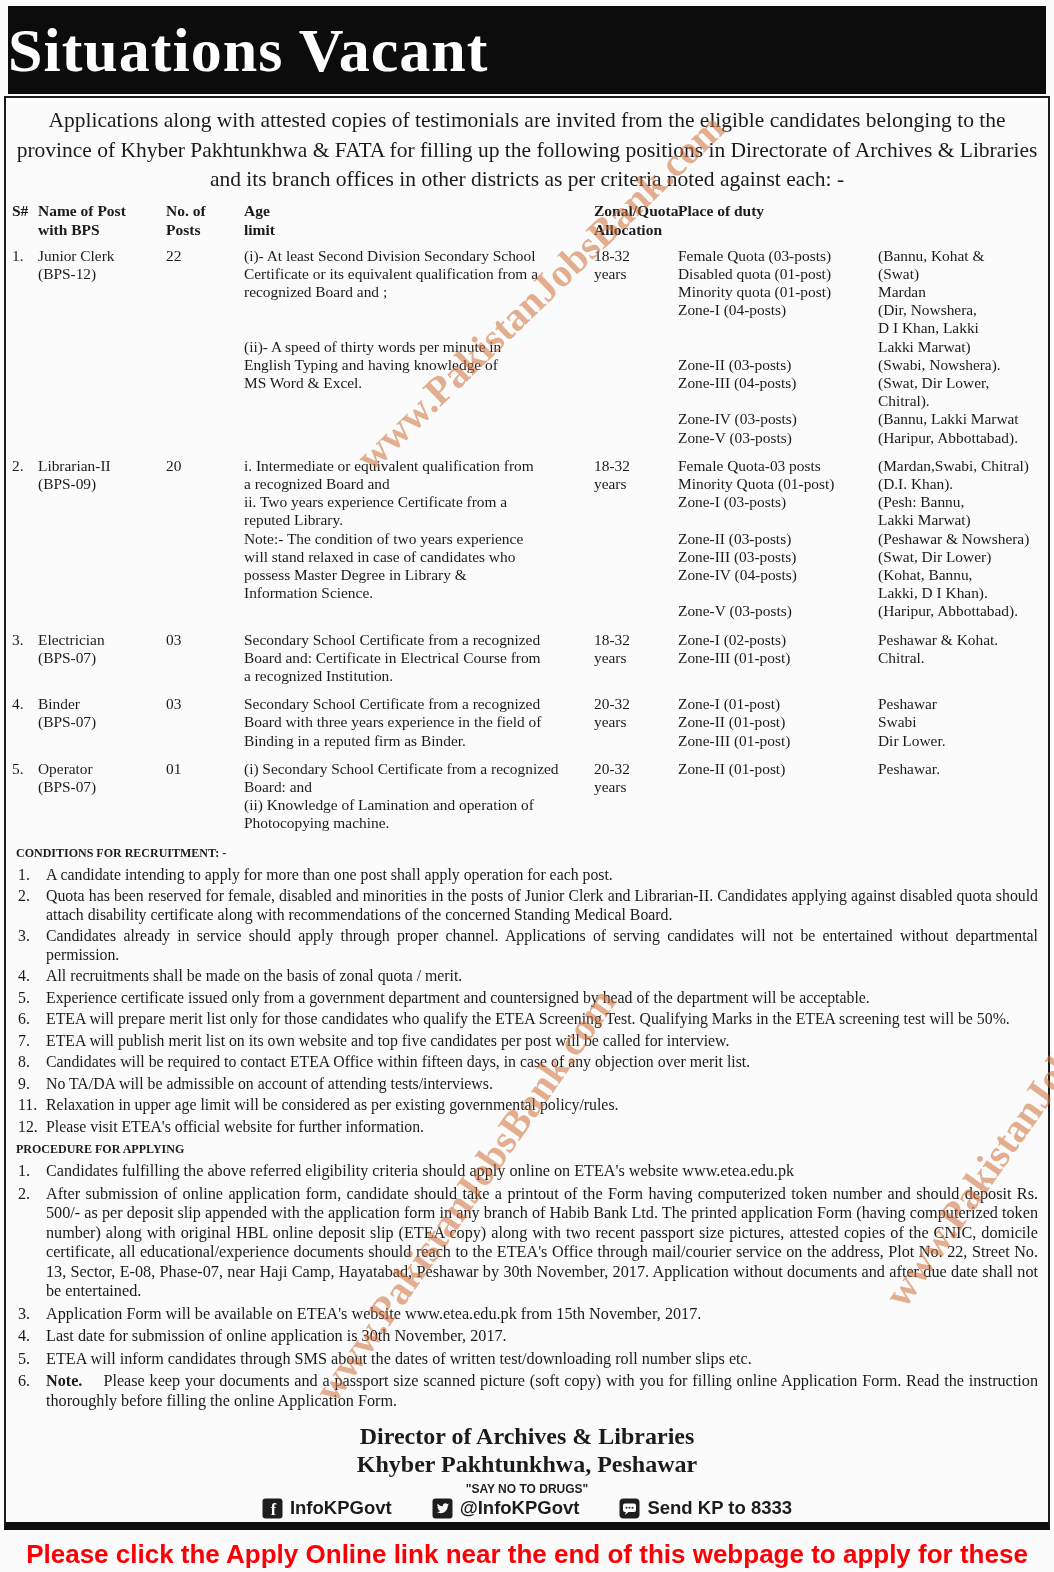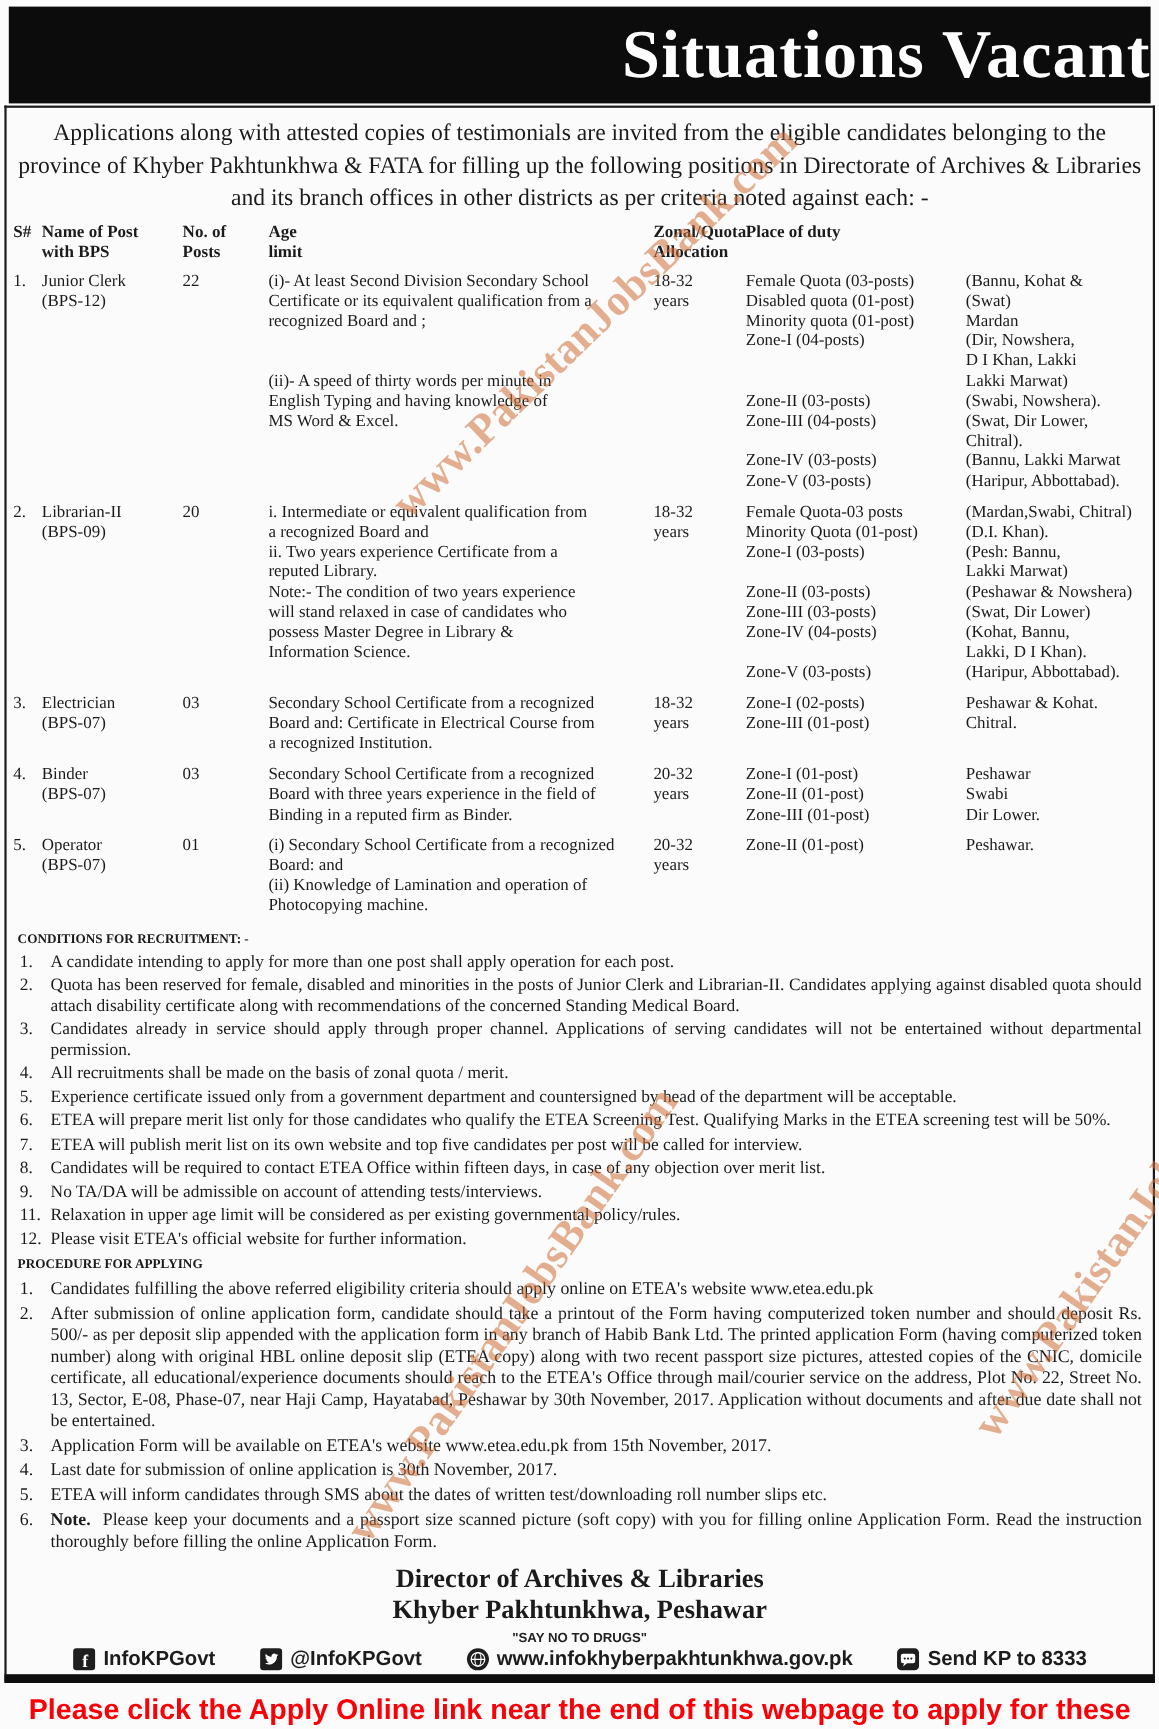--- a/index.html
+++ b/index.html
@@ -4,21 +4,21 @@
 <style>
   :root{
     --banner-bg:#0c0c0c; --banner-text:#ffffff; --body-text:#1b1b1b;
     --accent-red:#fb0006; --watermark:#cf7038; --border:#1a1a1a; --page-bg:#fbfbfb;
   }
   *{margin:0;padding:0;box-sizing:border-box;}
   body{background:#ffffff;}
   .page{position:relative;width:1054px;height:1572px;overflow:hidden;
         background:var(--page-bg);font-family:"Liberation Serif",serif;color:var(--body-text);}
   .banner{margin:6px 8px 0 8px;height:88px;background:var(--banner-bg);
-          display:flex;align-items:center;justify-content:flex-end;}
+          display:flex;align-items:center;justify-content:flex-start;}
   .banner-title{color:var(--banner-text);font-size:62px;font-weight:bold;letter-spacing:1px;}
   .doc{margin:2px 4px 0 4px;height:1434px;border:2px solid var(--border);
        border-bottom:8px solid #0e0e0e;background:transparent;
        display:flex;flex-direction:column;padding:0 6px;}
   .intro{font-size:21.5px;line-height:29.5px;margin:8px 4px 6px 4px;text-align:center;}
   
   .trow{display:grid;grid-template-columns:26px 128px 78px 350px 84px 200px 1fr;
         align-items:start;}
   .thead{font-weight:bold;font-size:15.5px;line-height:19px;margin-bottom:8px;}
   .tbody .trow{margin-bottom:10px;}
@@ -27,21 +27,21 @@
   
   .sec-heading{font-size:12px;font-weight:bold;margin:3px 0 5px 4px;}
   ol.plain{list-style:none;}
   ol.plain li{display:grid;grid-template-columns:28px 1fr;align-items:start;
               padding-left:6px;margin-bottom:3px;}
   .cond li{font-size:15.8px;line-height:18.5px;}
   .proc li{font-size:16.2px;line-height:19.5px;margin-bottom:2px;}
   li .num{font-size:inherit;}
   li .txt{text-align:justify;padding-right:4px;}
   li .lead{font-weight:bold;}
-  li .lead:not(:empty){margin-right:11px;}
+  li .lead:not(:empty){margin-right:21px;}
   .grow{flex:1 0 0;min-height:0;}
   .signature{text-align:center;font-weight:bold;}
   .signature .sig1,.signature .sig2{font-size:24px;line-height:28px;}
   .footer{margin-top:4px;}
   .slogan{text-align:center;font-family:"Liberation Sans",sans-serif;font-weight:bold;
           font-size:12px;color:#222;}
   .social{display:flex;justify-content:center;align-items:center;gap:40px;
           font-family:"Liberation Sans",sans-serif;font-weight:bold;font-size:18.5px;
           color:#1c1c1c;padding:1px 0 3px 0;}
   .social-item{display:flex;align-items:center;gap:7px;}
@@ -327,31 +327,20 @@
             <svg viewBox="0 0 21 21">
                 <rect x="0.5" y="0.5" width="20" height="20" rx="3" fill="#1e1e1e"></rect>
                 <path fill="#fff" d="M17 6.4c-.45.2-.93.33-1.43.4.52-.31.9-.8 1.09-1.38-.48.29-1.02.5-1.59.61a2.5 2.5 0 0 0-4.32 1.71c0 .2.02.39.06.57A7.1 7.1 0 0 1 5.66 5.7a2.5 2.5 0 0 0 .77 3.34c-.41-.01-.8-.13-1.13-.31v.03c0 1.21.86 2.22 2 2.45-.21.06-.43.09-.66.09-.16 0-.32-.02-.47-.05.32 1 1.24 1.72 2.33 1.74a5.02 5.02 0 0 1-3.7 1.03 7.08 7.08 0 0 0 3.83 1.12c4.6 0 7.11-3.81 7.11-7.11v-.32c.49-.35.91-.79 1.26-1.29z"></path>
               </svg>
           </span>
           <span>@InfoKPGovt</span>
         </span>
         <span class="social-item">
           <span class="icon">
             <svg viewBox="0 0 21 21">
-                <circle cx="10.5" cy="10.5" r="10" fill="#1e1e1e"></circle>
-                <circle cx="10.5" cy="10.5" r="6.2" fill="none" stroke="#fff" stroke-width="1.1"></circle>
-                <ellipse cx="10.5" cy="10.5" rx="2.8" ry="6.2" fill="none" stroke="#fff" stroke-width="1"></ellipse>
-                <line x1="4.3" y1="10.5" x2="16.7" y2="10.5" stroke="#fff" stroke-width="1"></line>
-              </svg>
-          </span>
-          <span>www.infokhyberpakhtunkhwa.gov.pk</span>
-        </span>
-        <span class="social-item">
-          <span class="icon">
-            <svg viewBox="0 0 21 21">
                 <rect x="0.5" y="0.5" width="20" height="20" rx="4" fill="#1e1e1e"></rect>
                 <rect x="4" y="5.5" width="13" height="8.5" rx="2" fill="#fff"></rect>
                 <path d="M7 13.5 L6 17 L10 13.5 Z" fill="#fff"></path>
                 <circle cx="7.5" cy="9.8" r="1" fill="#1e1e1e"></circle>
                 <circle cx="10.5" cy="9.8" r="1" fill="#1e1e1e"></circle>
                 <circle cx="13.5" cy="9.8" r="1" fill="#1e1e1e"></circle>
               </svg>
           </span>
           <span>Send KP to 8333</span>
         </span>

